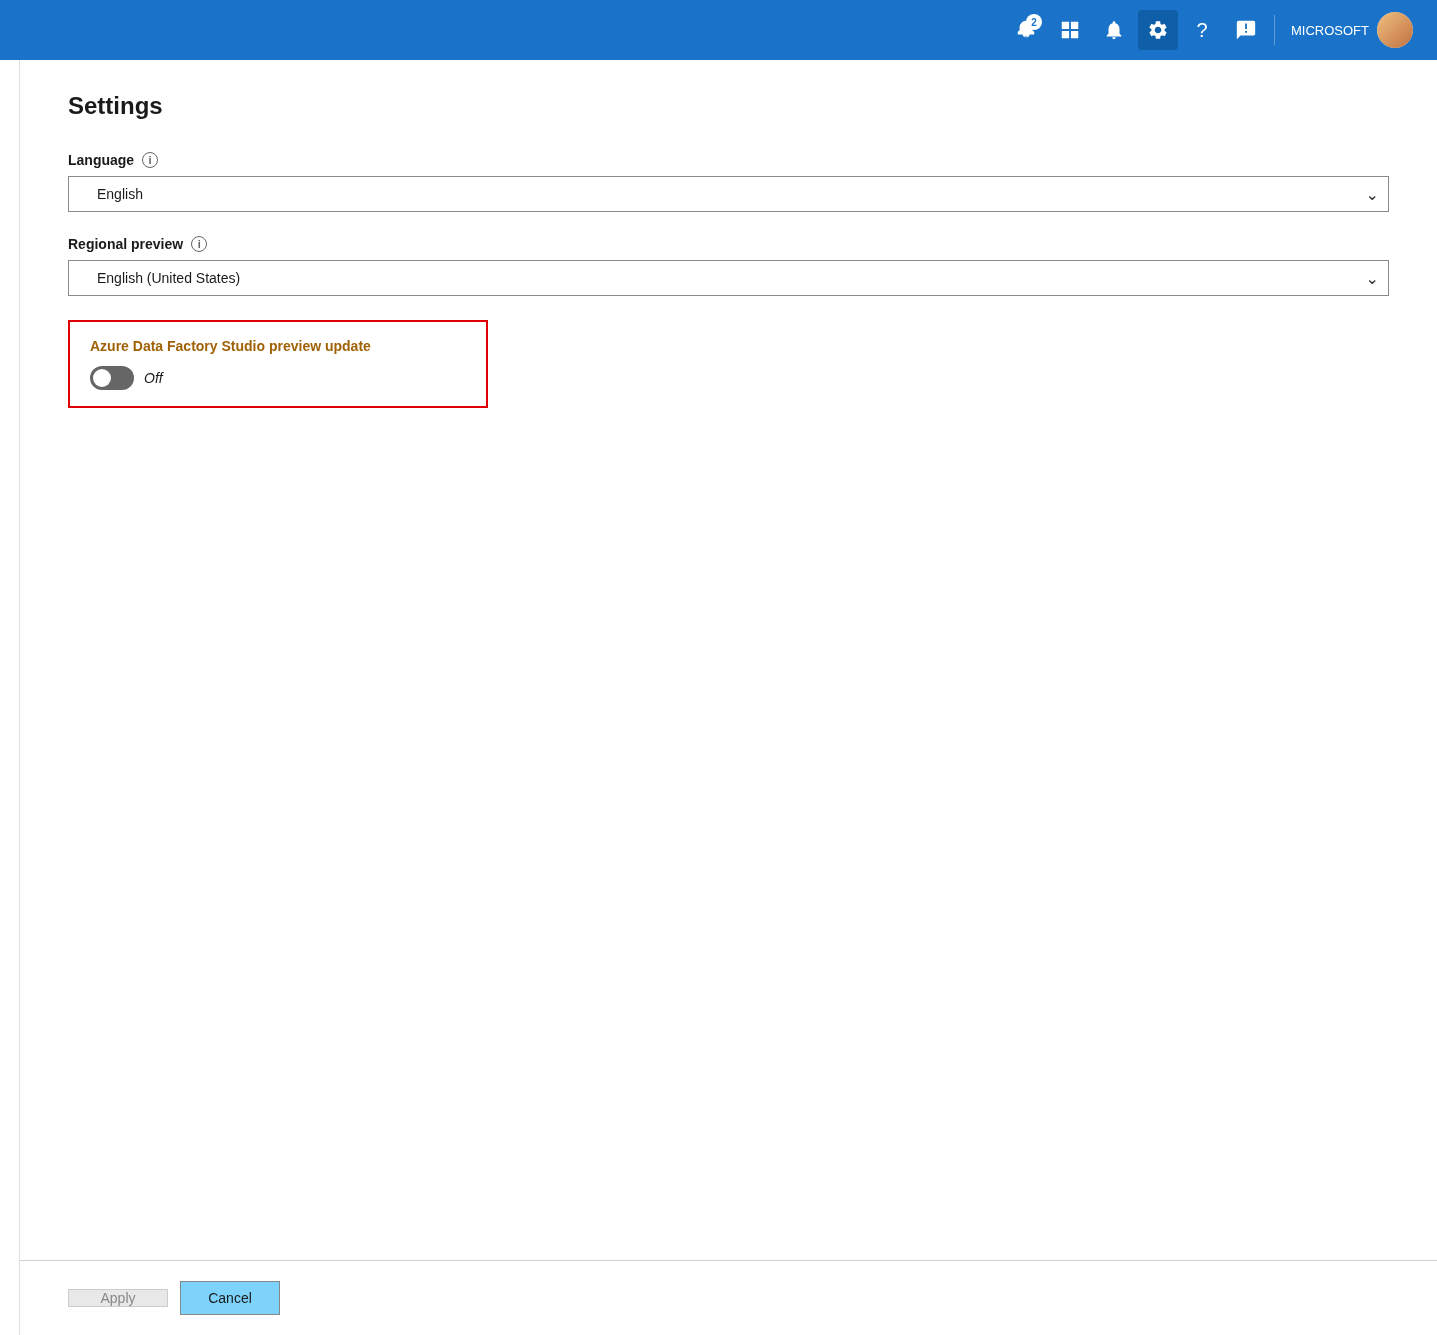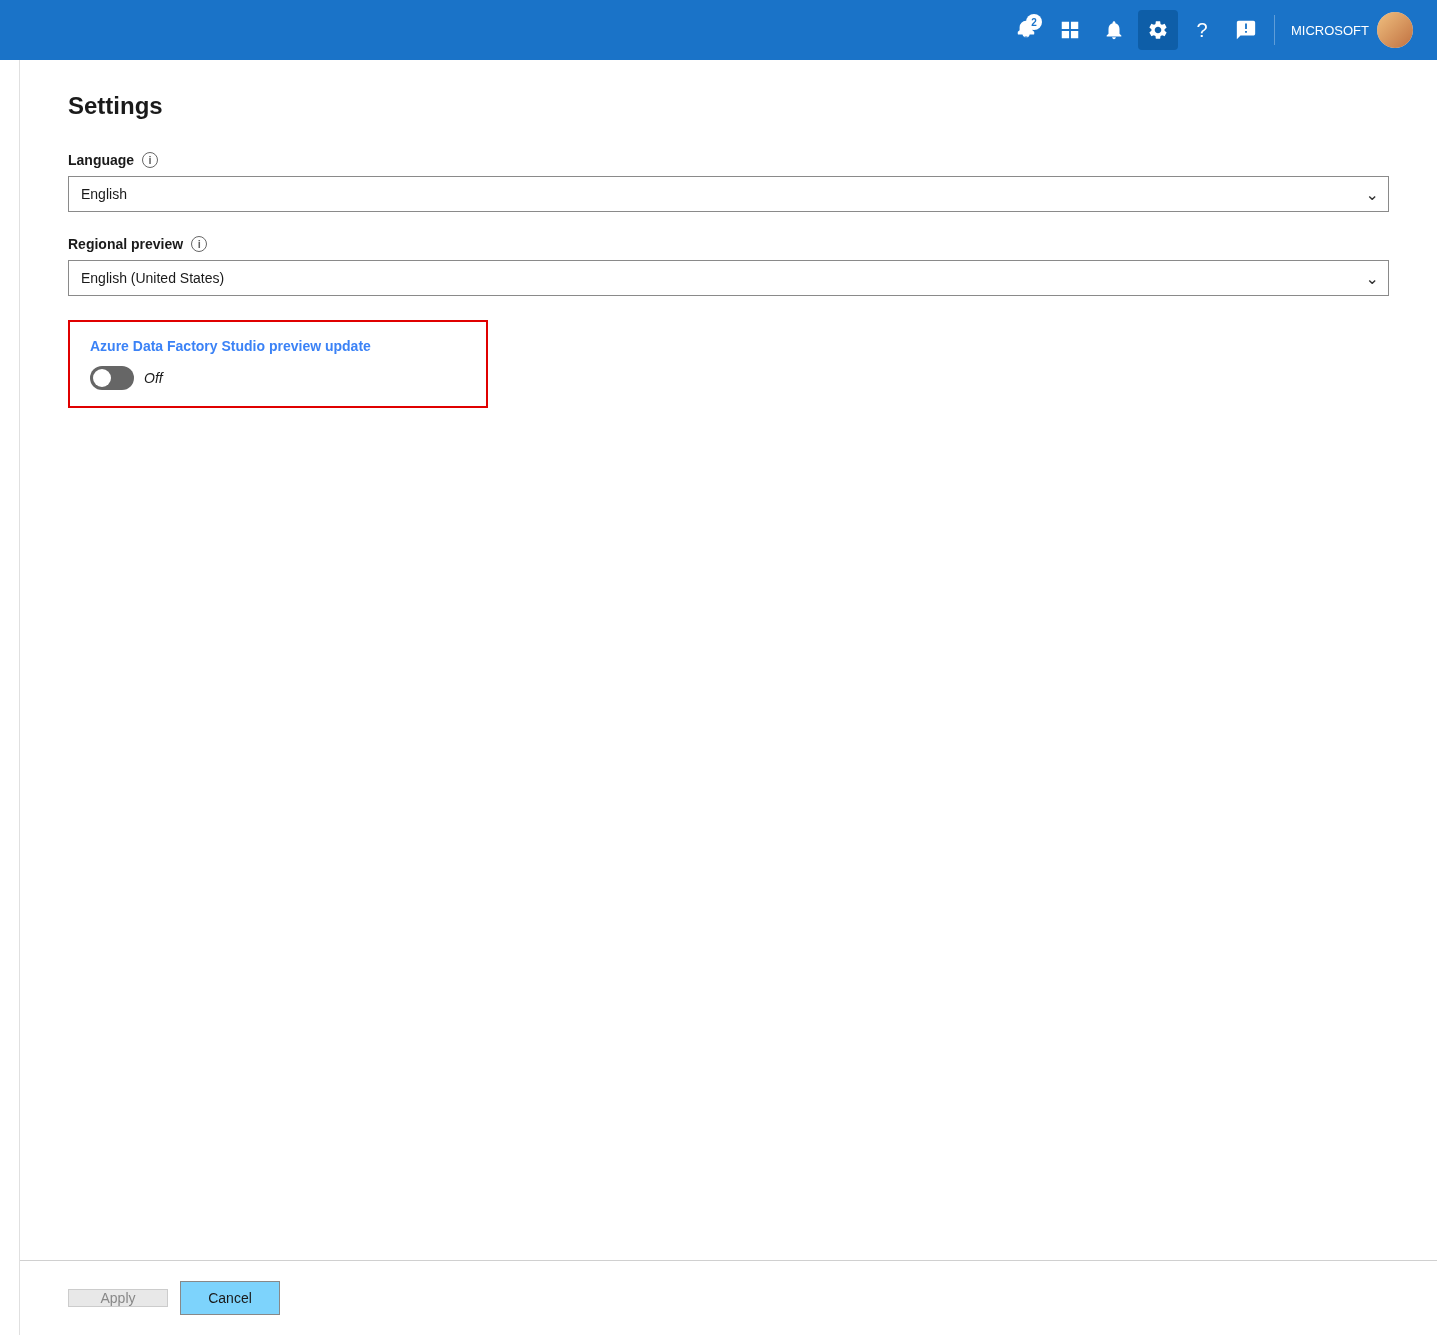--- a/index.html
+++ b/index.html
@@ -168,21 +168,21 @@
     .select-wrapper {
       position: relative;
       width: 100%;
     }
 
     .select-field {
       width: 100%;
       height: 36px;
       border: 1px solid #8a8a8a;
       background: white;
-      padding: 0 36px 0 12px;
+      padding: 0 36px 0 28px;
       font-size: 14px;
       color: #1a1a1a;
       appearance: none;
       cursor: pointer;
       outline: none;
     }
 
     .select-chevron {
       position: absolute;
       right: 10px;
@@ -197,21 +197,21 @@
       border: 2px solid #e00000;
       padding: 16px 20px;
       display: inline-block;
       margin-bottom: 24px;
       min-width: 420px;
     }
 
     .preview-title {
       font-size: 14px;
       font-weight: 600;
-      color: #3b82f6;
+      color: #a16207;
       margin-bottom: 12px;
     }
 
     .toggle-row {
       display: flex;
       align-items: center;
       gap: 10px;
     }
 
     

